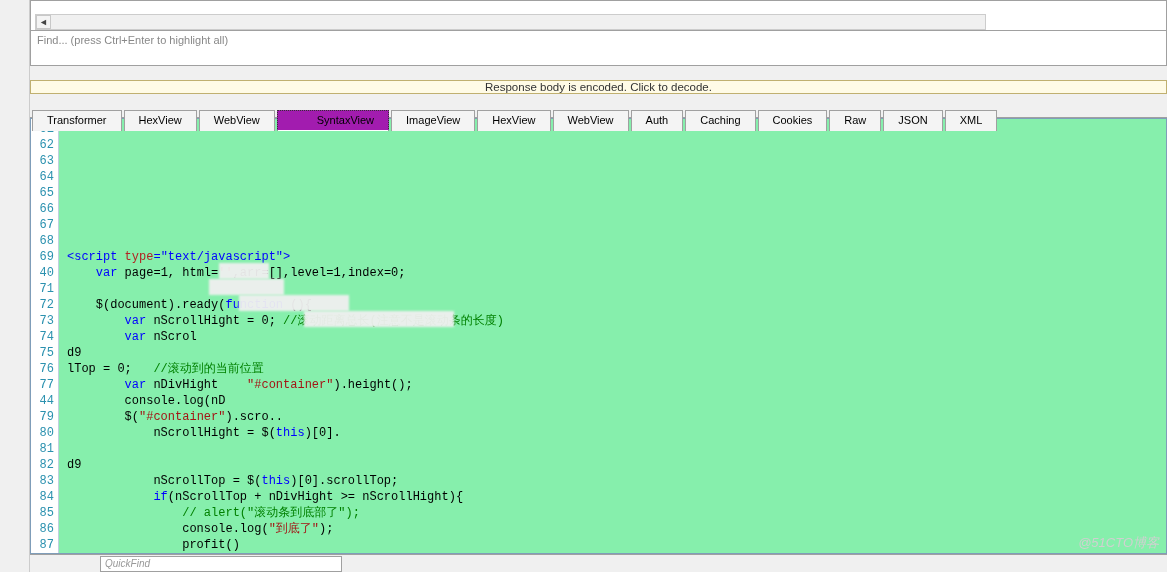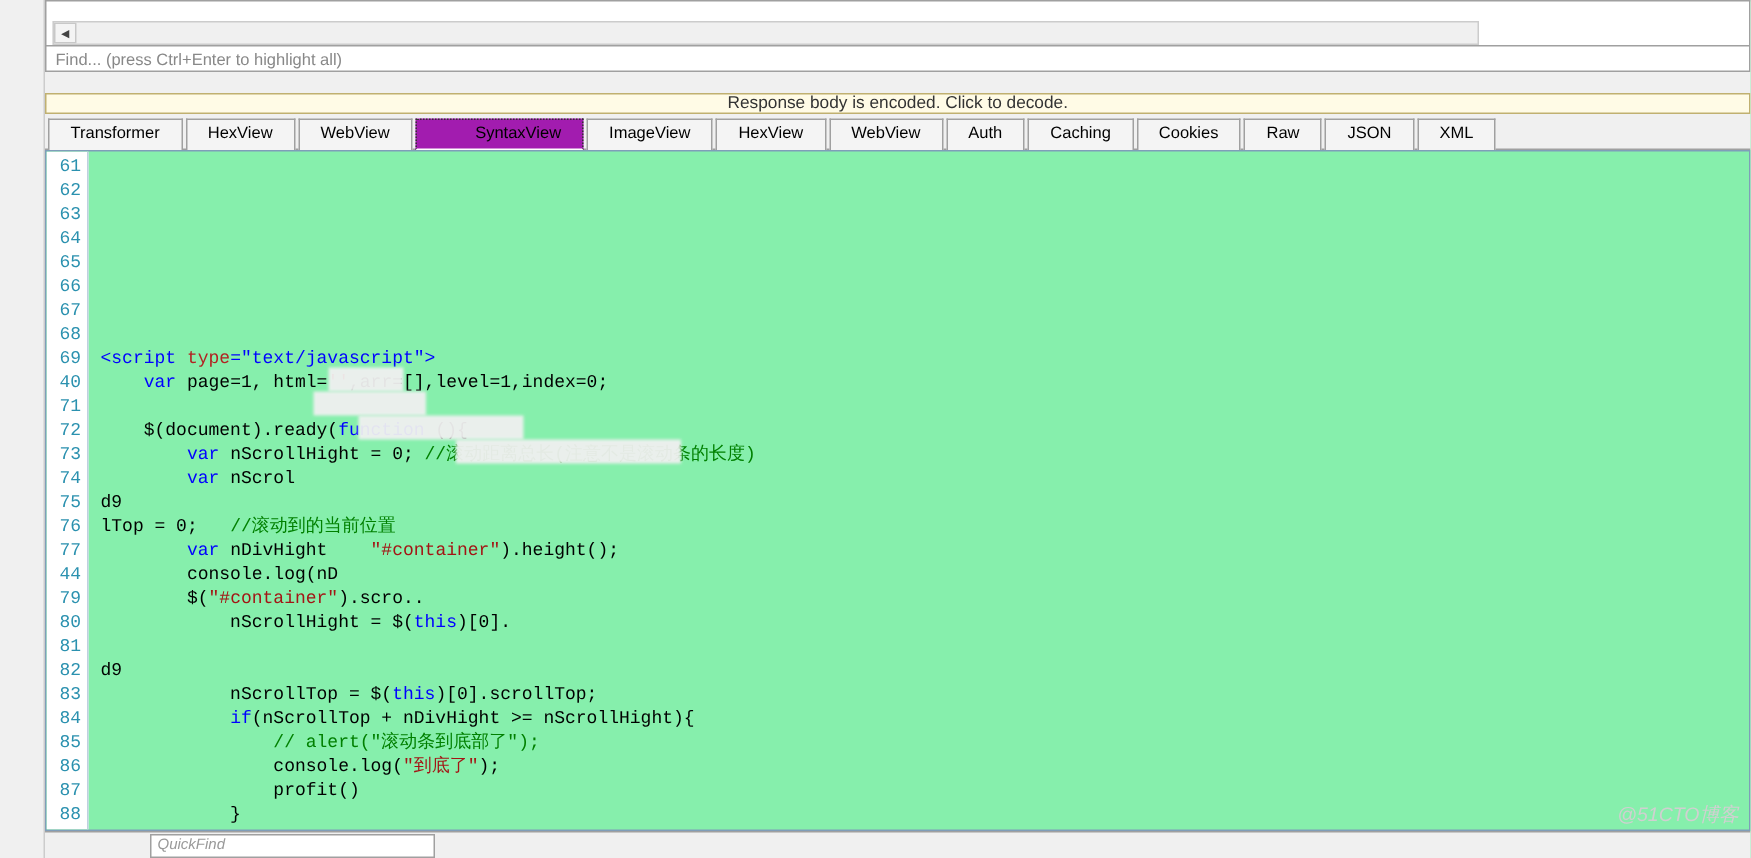--- a/index.html
+++ b/index.html
@@ -41,21 +41,21 @@
     height: 16px;
     background: #f0f0f0;
     border: 1px solid #ccc;
   }
   .top-scroll-arrow{
     width:15px;height:14px;display:inline-flex;align-items:center;justify-content:center;
     background:#f4f4f4;border:1px solid #c8c8c8;font-size:9px;color:#444;
     position:absolute;top:0;
   }
   .find-bar {
-    height: 18px;
+    height: 36px;
     border: 1px solid #a0a0a0;
     background: #fff;
     padding: 2px 6px;
     color: #888;
     font-size: 11px;
     line-height: 15px;
   }
   .gap {
     height: 14px;
     background: #f0f0f0;
@@ -79,21 +79,21 @@
   }
   .tab {
     padding: 3px 14px 3px 14px;
     border: 1px solid #a0a0a0;
     border-bottom: none;
     background: #f4f4f4;
     margin-right: 2px;
     font-size: 11px;
     color: #000;
     position: relative;
-    top: 1px;
+    top: 14px;
     cursor: pointer;
   }
   .tab.active {
     background: #a21caf;
     border: 1px dotted #333;
     border-bottom: 1px solid #fff;
     padding-left: 39px;
   }
   .code-pane {
     flex: 1;
@@ -141,21 +141,21 @@
   }
   .bottom-bar {
     height: 18px;
     background: #f0f0f0;
     border-top: 1px solid #a0a0a0;
     display:flex;
     align-items:center;
   }
   .quickfind {
     margin-left:70px;
-    width:190px;
+    width:242px;
     height:16px;
     border:1px solid #a0a0a0;
     background:#fff;
     color:#999;
     font-size:10px;
     font-style:italic;
     padding:0 4px;
     line-height:14px;
   }
   .watermark{

